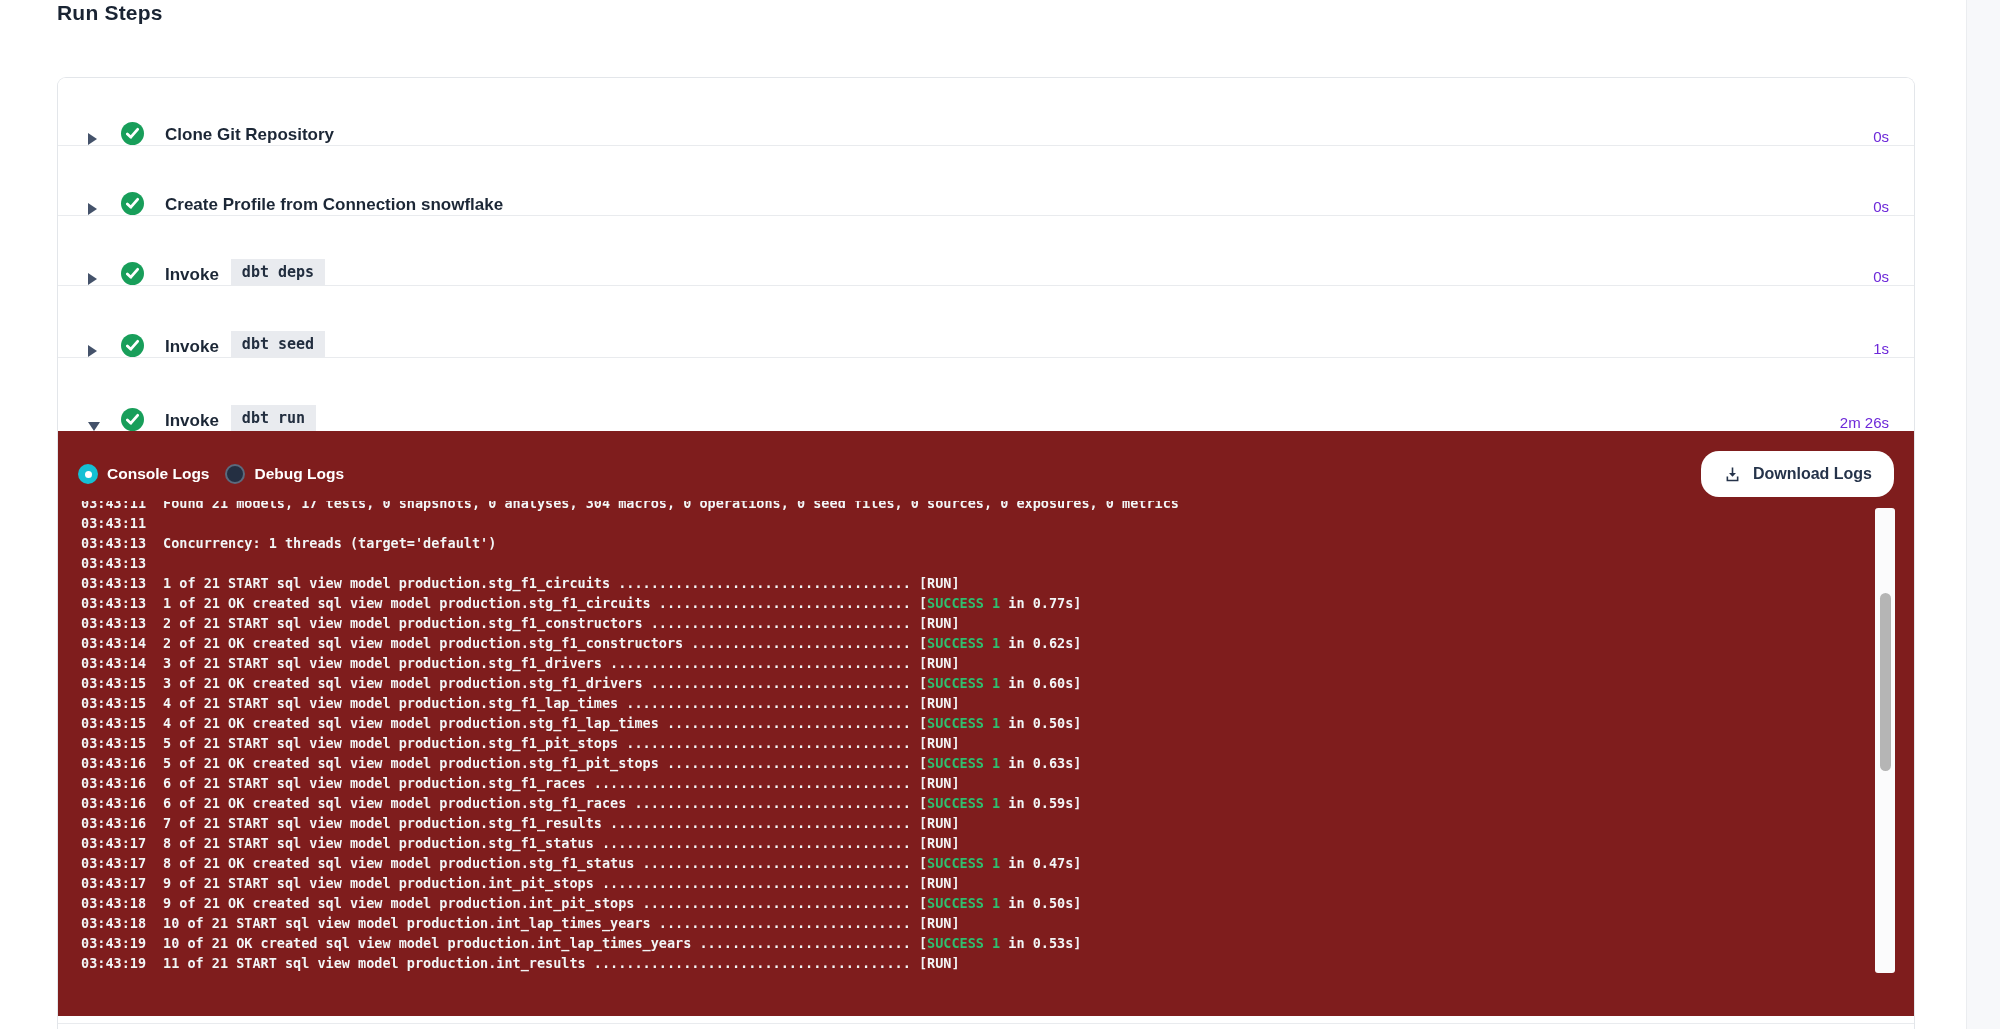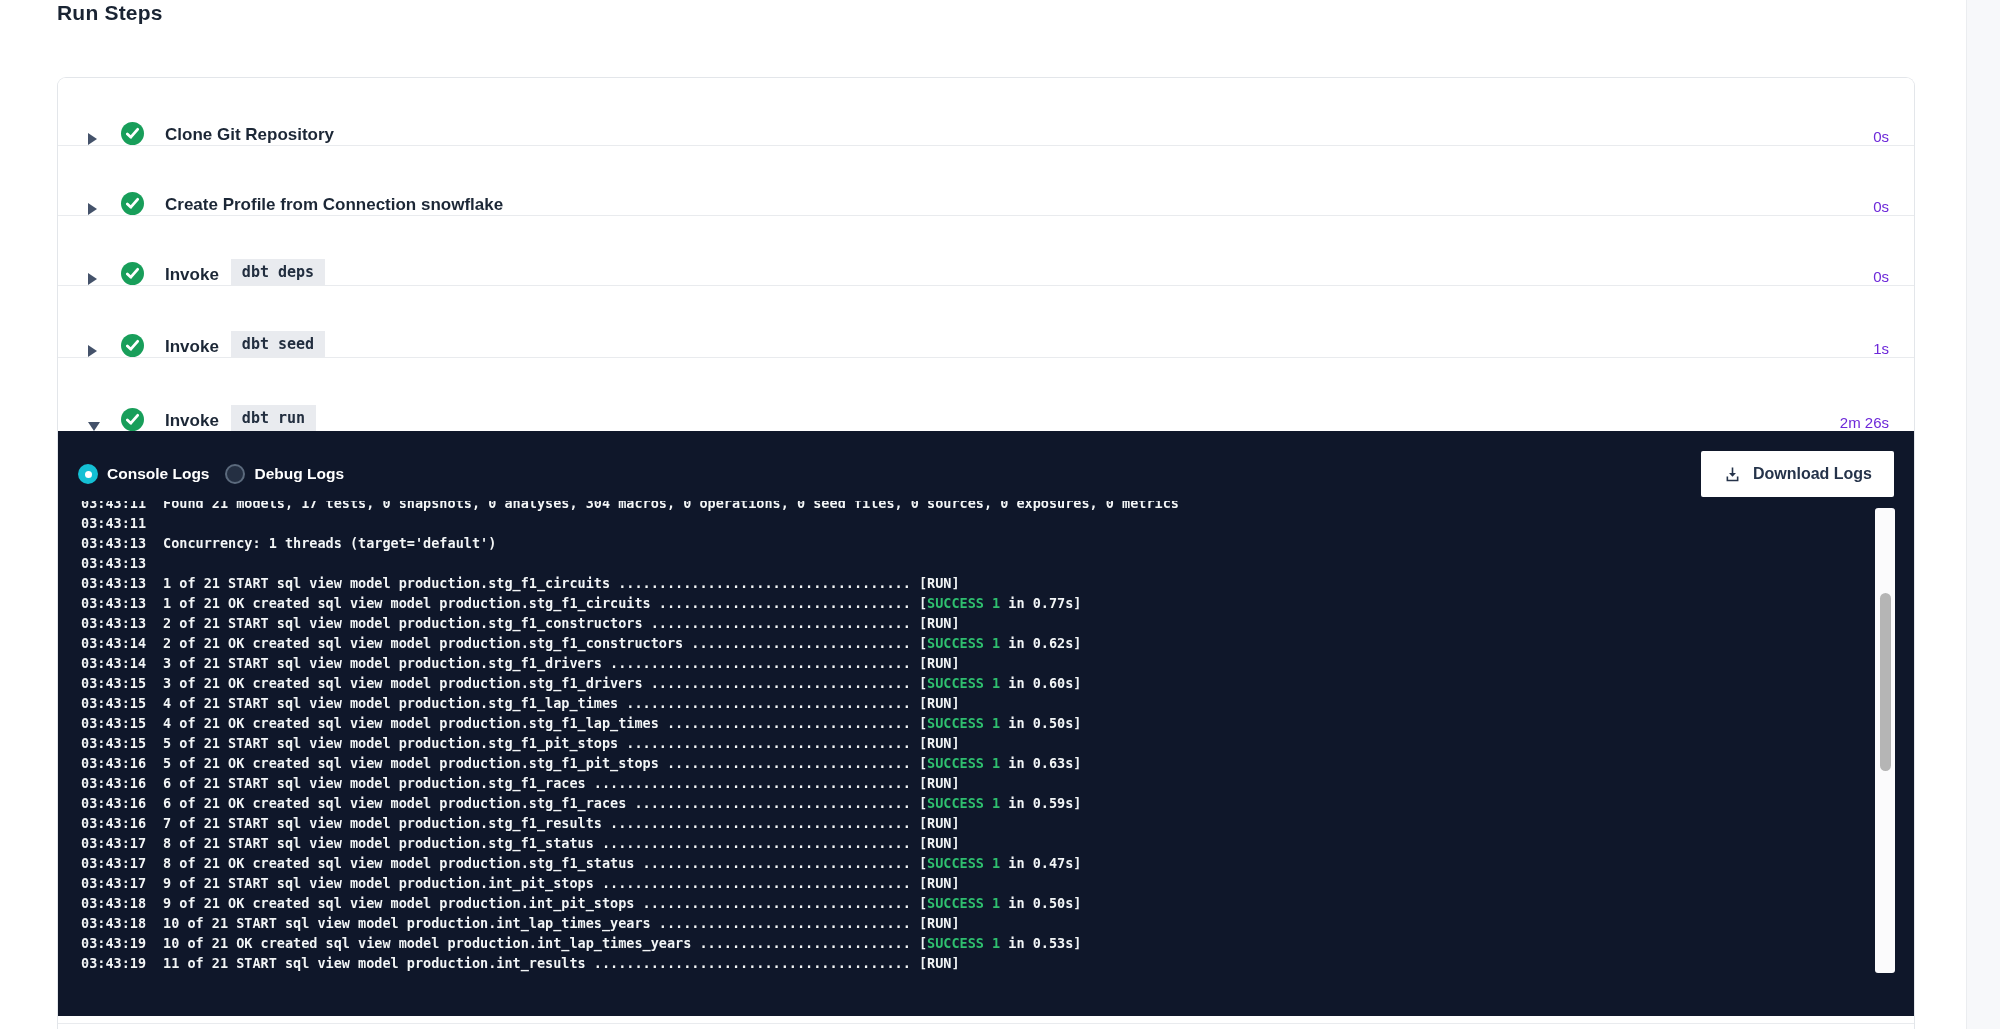--- a/index.html
+++ b/index.html
@@ -20,31 +20,31 @@
   .caret.down  { border-top:9px solid #44526a; border-left:6.5px solid transparent; border-right:6.5px solid transparent; margin-right:21px; }
   .check { width:23px; height:23px; border-radius:50%; background:#189e5a; flex:none;
            display:flex; align-items:center; justify-content:center; margin-right:21px; }
   .check svg { width:13px; height:13px; }
   .step-label { font-size:17px; font-weight:700; color:#1c2736; }
   .cmd-badge { font-family:"DejaVu Sans Mono", monospace; font-size:15px; font-weight:700;
                color:#222e3f; background:#e9ebef; border-radius:0; padding:4px 11px;
                margin-left:12px; }
   .duration { position:absolute; right:25px; font-size:15px; color:#6d28d9; font-weight:400; }
 
-  .console-panel { position:relative; width:100%; height:585px; background:#0f172a; }
+  .console-panel { position:relative; width:100%; height:585px; background:#7f1d1d; }
   .console-controls { position:absolute; top:33px; left:20px; display:flex; align-items:center; }
   .radio-opt { display:flex; align-items:center; cursor:pointer; margin-right:16px; }
   .radio { width:20px; height:20px; border-radius:50%; flex:none; margin-right:9px;
            display:flex; align-items:center; justify-content:center; }
   .radio.on { background:#14c0d4; }
   .radio.on .dot { width:7px; height:7px; border-radius:50%; background:#ffffff; }
   .radio.off { background:#242f42; border:2px solid #5b6a7d; }
   .radio-label { font-size:15.5px; font-weight:700; color:#ffffff; }
   .download-btn { position:absolute; top:20px; right:20px; height:46px; background:#ffffff;
-                  border:none; border-radius:2px; display:flex; align-items:center;
+                  border:none; border-radius:18px; display:flex; align-items:center;
                   padding:0 22px; cursor:pointer; }
   .download-btn svg { width:19px; height:19px; margin-right:11px; }
   .download-btn span { font-size:16px; font-weight:700; color:#25334a; }
 
   .console-log { position:absolute; left:23px; right:60px; top:70px; height:512px;
                  overflow:hidden; font-family:"DejaVu Sans Mono", monospace;
                  font-size:13.5px; font-weight:700; color:#f2f5f6; }
   .log-line { white-space:pre; line-height:20px; height:20px; }
   .log-line:first-child { margin-top:-8px; }
   .log-line .ts { margin-right:17px; }

